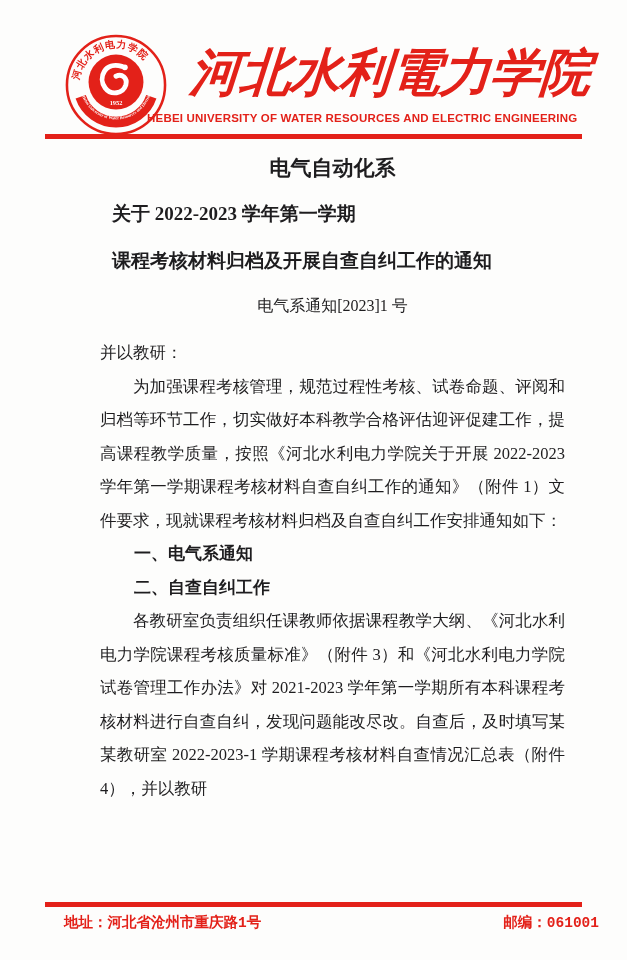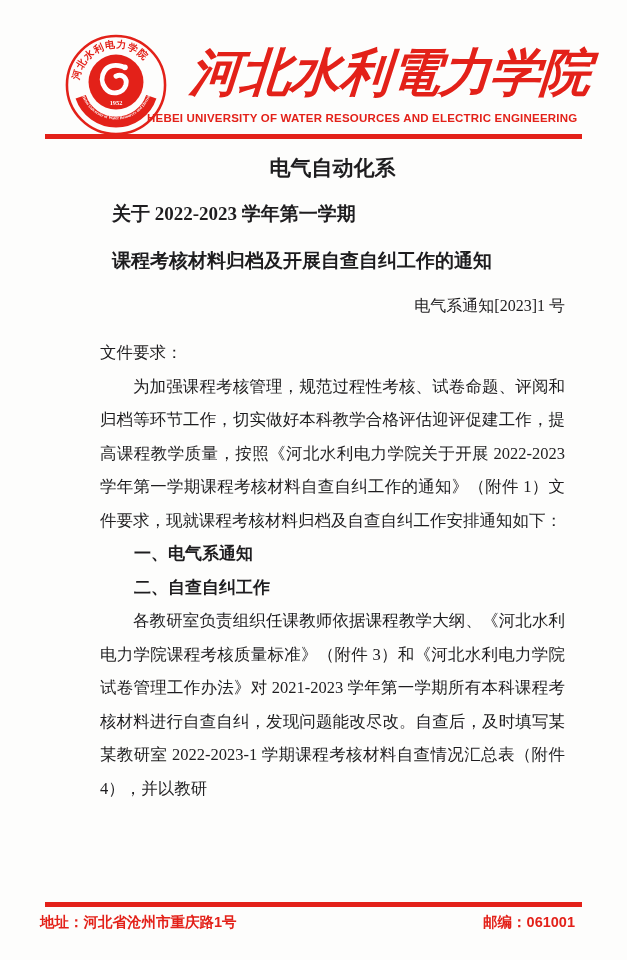--- a/index.html
+++ b/index.html
@@ -28,39 +28,39 @@
   .header-rule{position:absolute;left:45px;top:134px;width:537px;height:4.5px;background:var(--red);}
   
   .content{position:absolute;left:100px;top:152px;width:465px;}
   .dept-title{
     text-align:center;font-weight:bold;font-size:21px;line-height:32px;margin:0;
   }
   .notice-title-line{
     text-align:left;font-weight:bold;font-size:19px;line-height:35px;margin:12px;
   }
   .doc-number{
-    text-align:right;font-size:16px;line-height:31px;margin:1px 0 0 0;
+    text-align:center;font-size:16px;line-height:31px;margin:1px 0 0 0;
   }
   .salutation{
     font-size:16.5px;line-height:33.5px;margin-top:15px;
   }
   .body-paragraph{
     font-size:16.5px;line-height:33.5px;text-indent:2em;
     text-align:justify;text-justify:inter-ideograph;margin:0;
   }
   .body-heading{
     font-family:"Liberation Sans","DejaVu Sans",sans-serif;
     font-weight:bold;font-size:17px;line-height:33.5px;text-indent:2em;margin:0;
   }
   
   .footer-rule{position:absolute;left:45px;top:902px;width:537px;height:4.5px;background:var(--red);}
   .footer-row{
-    position:absolute;left:40px;top:913px;width:535px;
+    position:absolute;left:64px;top:913px;width:535px;
     display:flex;justify-content:space-between;
-    font-family:Liberation Sans, sans-serif;
+    font-family:Liberation Mono, monospace;
     font-weight:bold;font-size:14.5px;color:var(--red);
   }
   :root{--red:#e32119;}
 </style>
 </head>
 <body>
 
 <div class="page">
 
   <svg class="seal" viewBox="0 0 110 106">
@@ -84,21 +84,21 @@
 
   <div class="brand-english">HEBEI UNIVERSITY OF WATER RESOURCES AND ELECTRIC ENGINEERING</div>
 
   <div class="header-rule"></div>
 
   <div class="content">
     <div class="dept-title">电气自动化系</div>
     <div class="notice-title-line">关于 2022-2023 学年第一学期</div>
     <div class="notice-title-line">课程考核材料归档及开展自查自纠工作的通知</div>
     <div class="doc-number">电气系通知[2023]1 号</div>
-    <div class="salutation">文件要求：</div>
+    <div class="salutation">并以教研：</div>
     <div>
         <div class="body-paragraph">为加强课程考核管理，规范过程性考核、试卷命题、评阅和归档等环节工作，切实做好本科教学合格评估迎评促建工作，提高课程教学质量，按照《河北水利电力学院关于开展 2022-2023 学年第一学期课程考核材料自查自纠工作的通知》（附件 1）文件要求，现就课程考核材料归档及自查自纠工作安排通知如下：</div>
         <div class="body-heading">一、电气系通知</div>
         <div class="body-heading">二、自查自纠工作</div>
         <div class="body-paragraph">各教研室负责组织任课教师依据课程教学大纲、《河北水利电力学院课程考核质量标准》（附件 3）和《河北水利电力学院试卷管理工作办法》对 2021-2023 学年第一学期所有本科课程考核材料进行自查自纠，发现问题能改尽改。自查后，及时填写某某教研室 2022-2023-1 学期课程考核材料自查情况汇总表（附件 4），并以教研</div>
       </div>
   </div>
 
   <div class="footer-rule"></div>
   <div class="footer-row">

